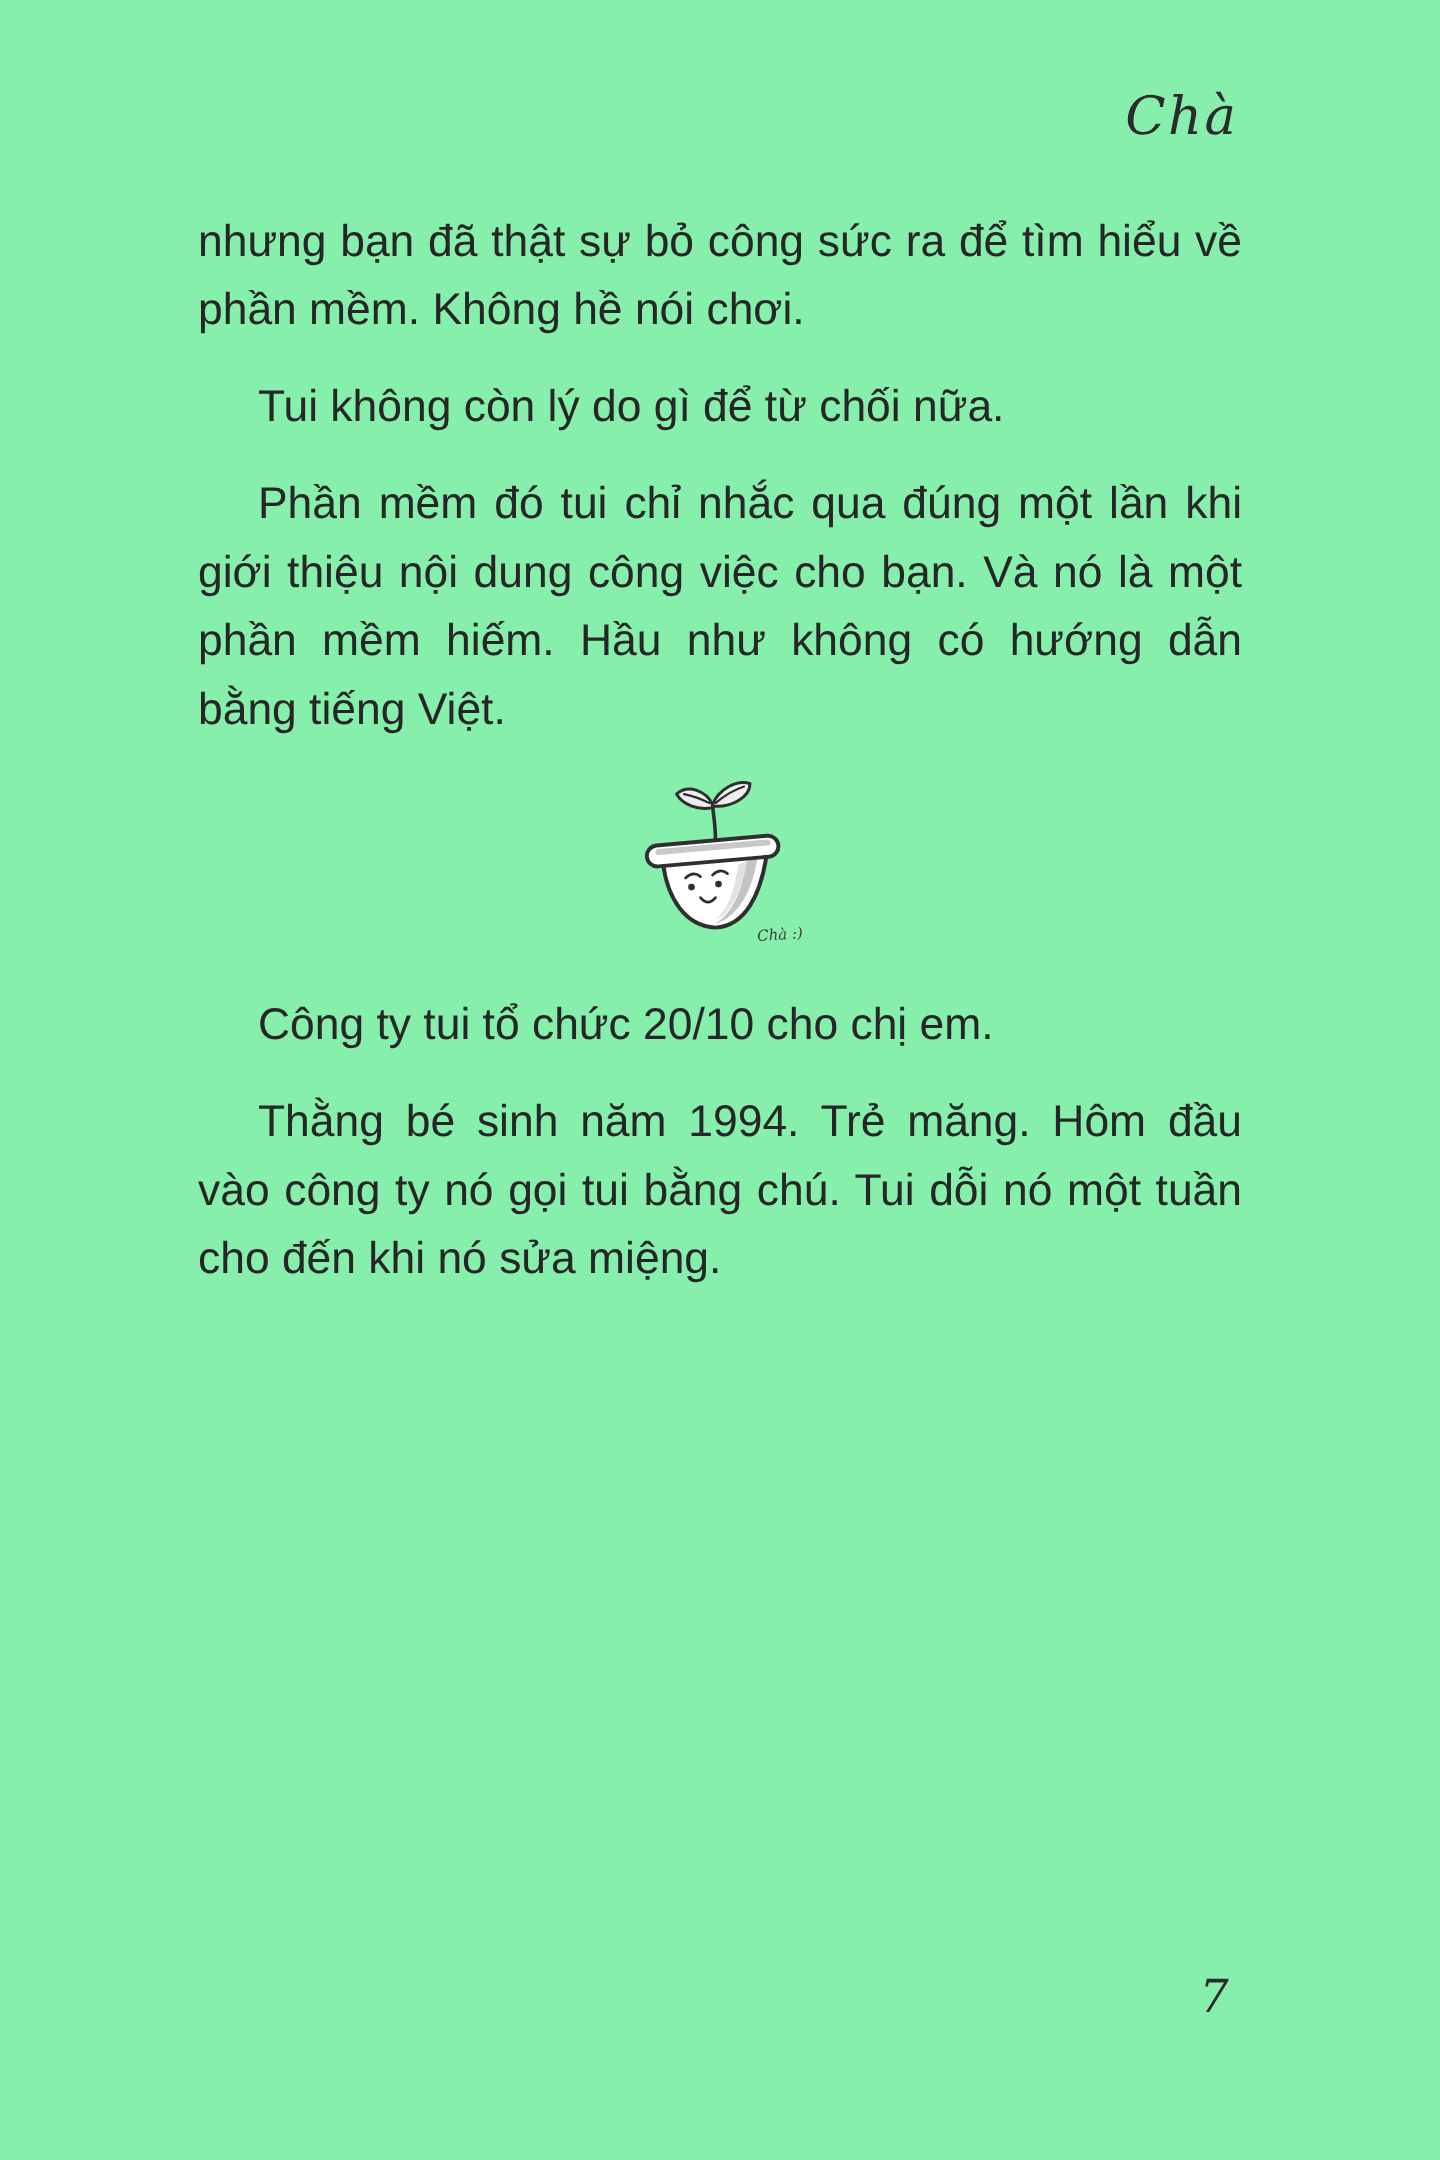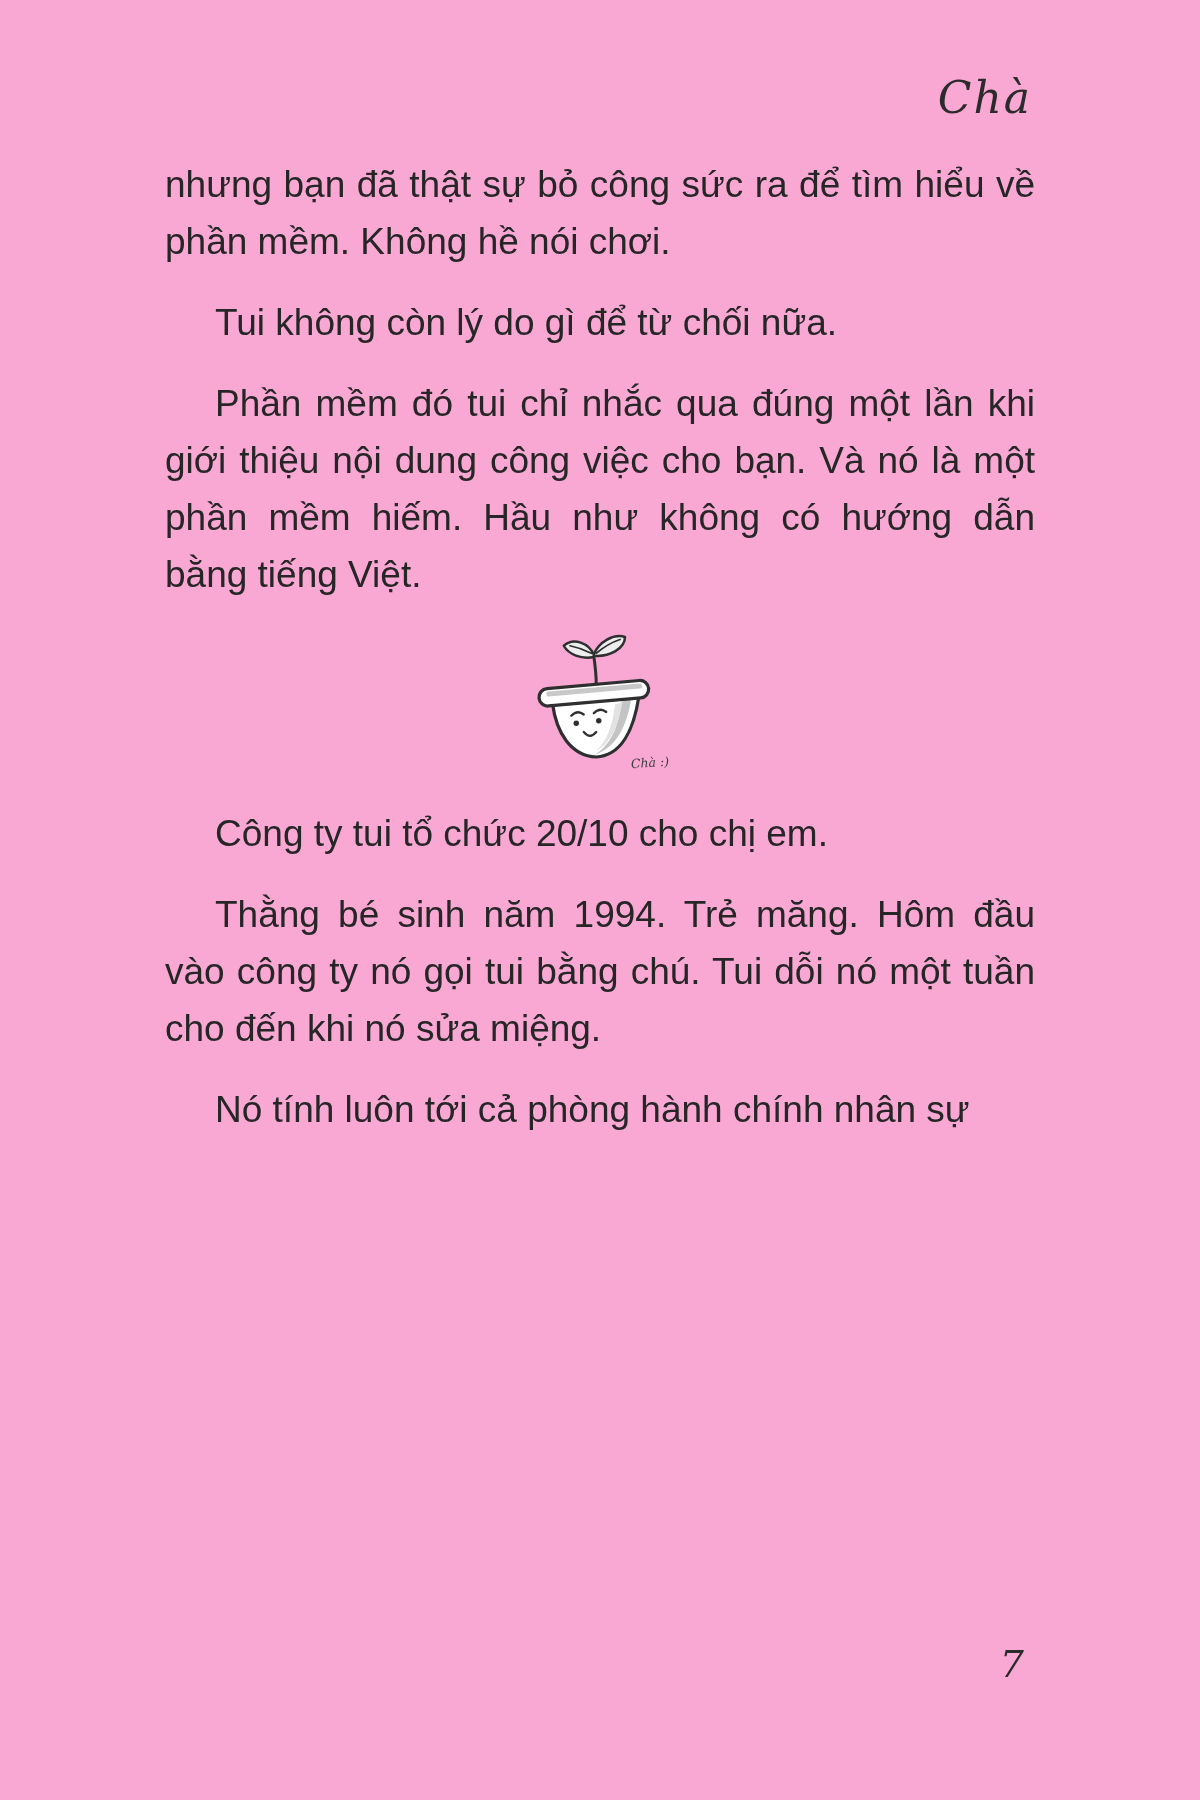--- a/index.html
+++ b/index.html
@@ -1,21 +1,21 @@
 <!DOCTYPE html>
 <html lang="vi"><head>
 <meta charset="utf-8">
 <style>
   html, body { margin: 0; padding: 0; background: #888; }
   .page {
     position: relative;
     width: 1200px;
     height: 1800px;
     margin: 0 auto;
-    background: #f9a8d4;
+    background: #86efac;
     color: #242424;
     font-family: "Liberation Sans", sans-serif;
     overflow: hidden;
   }
   .running-head {
     position: absolute;
     top: 72px;
     right: 168px;
     font-family: "DejaVu Serif", serif;
     font-style: italic;
@@ -27,21 +27,21 @@
     position: absolute;
     left: 165px;
     top: 156px;
     width: 870px;
     font-size: 37px;
     line-height: 57px;
     text-align: justify;
     color: #262626;
   }
   .body-text p {
-    margin: 0 0 24px 0;
+    margin: 16px 0 24px 0;
     text-indent: 50px;
   }
   .body-text p.continuation { text-indent: 0; }
   .illustration {
     margin: 4px 0 12px 0;
     text-align: center;
   }
   .illustration svg { display: inline-block; }
   .page-number {
     position: absolute;
@@ -92,19 +92,18 @@
         <circle cx="56" cy="77" r="2.2" fill="#2f2f2f"></circle>
         <circle cx="74" cy="75" r="2.2" fill="#2f2f2f"></circle>
         <path d="M62,84 q 5,6 10,0" fill="none" stroke="#2f2f2f" stroke-width="1.8" stroke-linecap="round"></path>
 
         <text x="100" y="113" font-size="10" fill="#3d3d3d" font-family="DejaVu Serif, serif" font-style="italic" transform="rotate(-4 100 113)">Chà :)</text>
       </svg>
     </figure>
 
     <p>Công ty tui tổ chức 20/10 cho chị em.</p>
     <p>Thằng bé sinh năm 1994. Trẻ măng. Hôm đầu vào công ty nó gọi tui bằng chú. Tui dỗi nó một tuần cho đến khi nó sửa miệng.</p>
-    <p>Nó tính luôn tới cả phòng hành chính nhân sự</p>
 
   </main>
 
   <div class="page-number">7</div>
 
 </div>
 
 </body></html>

